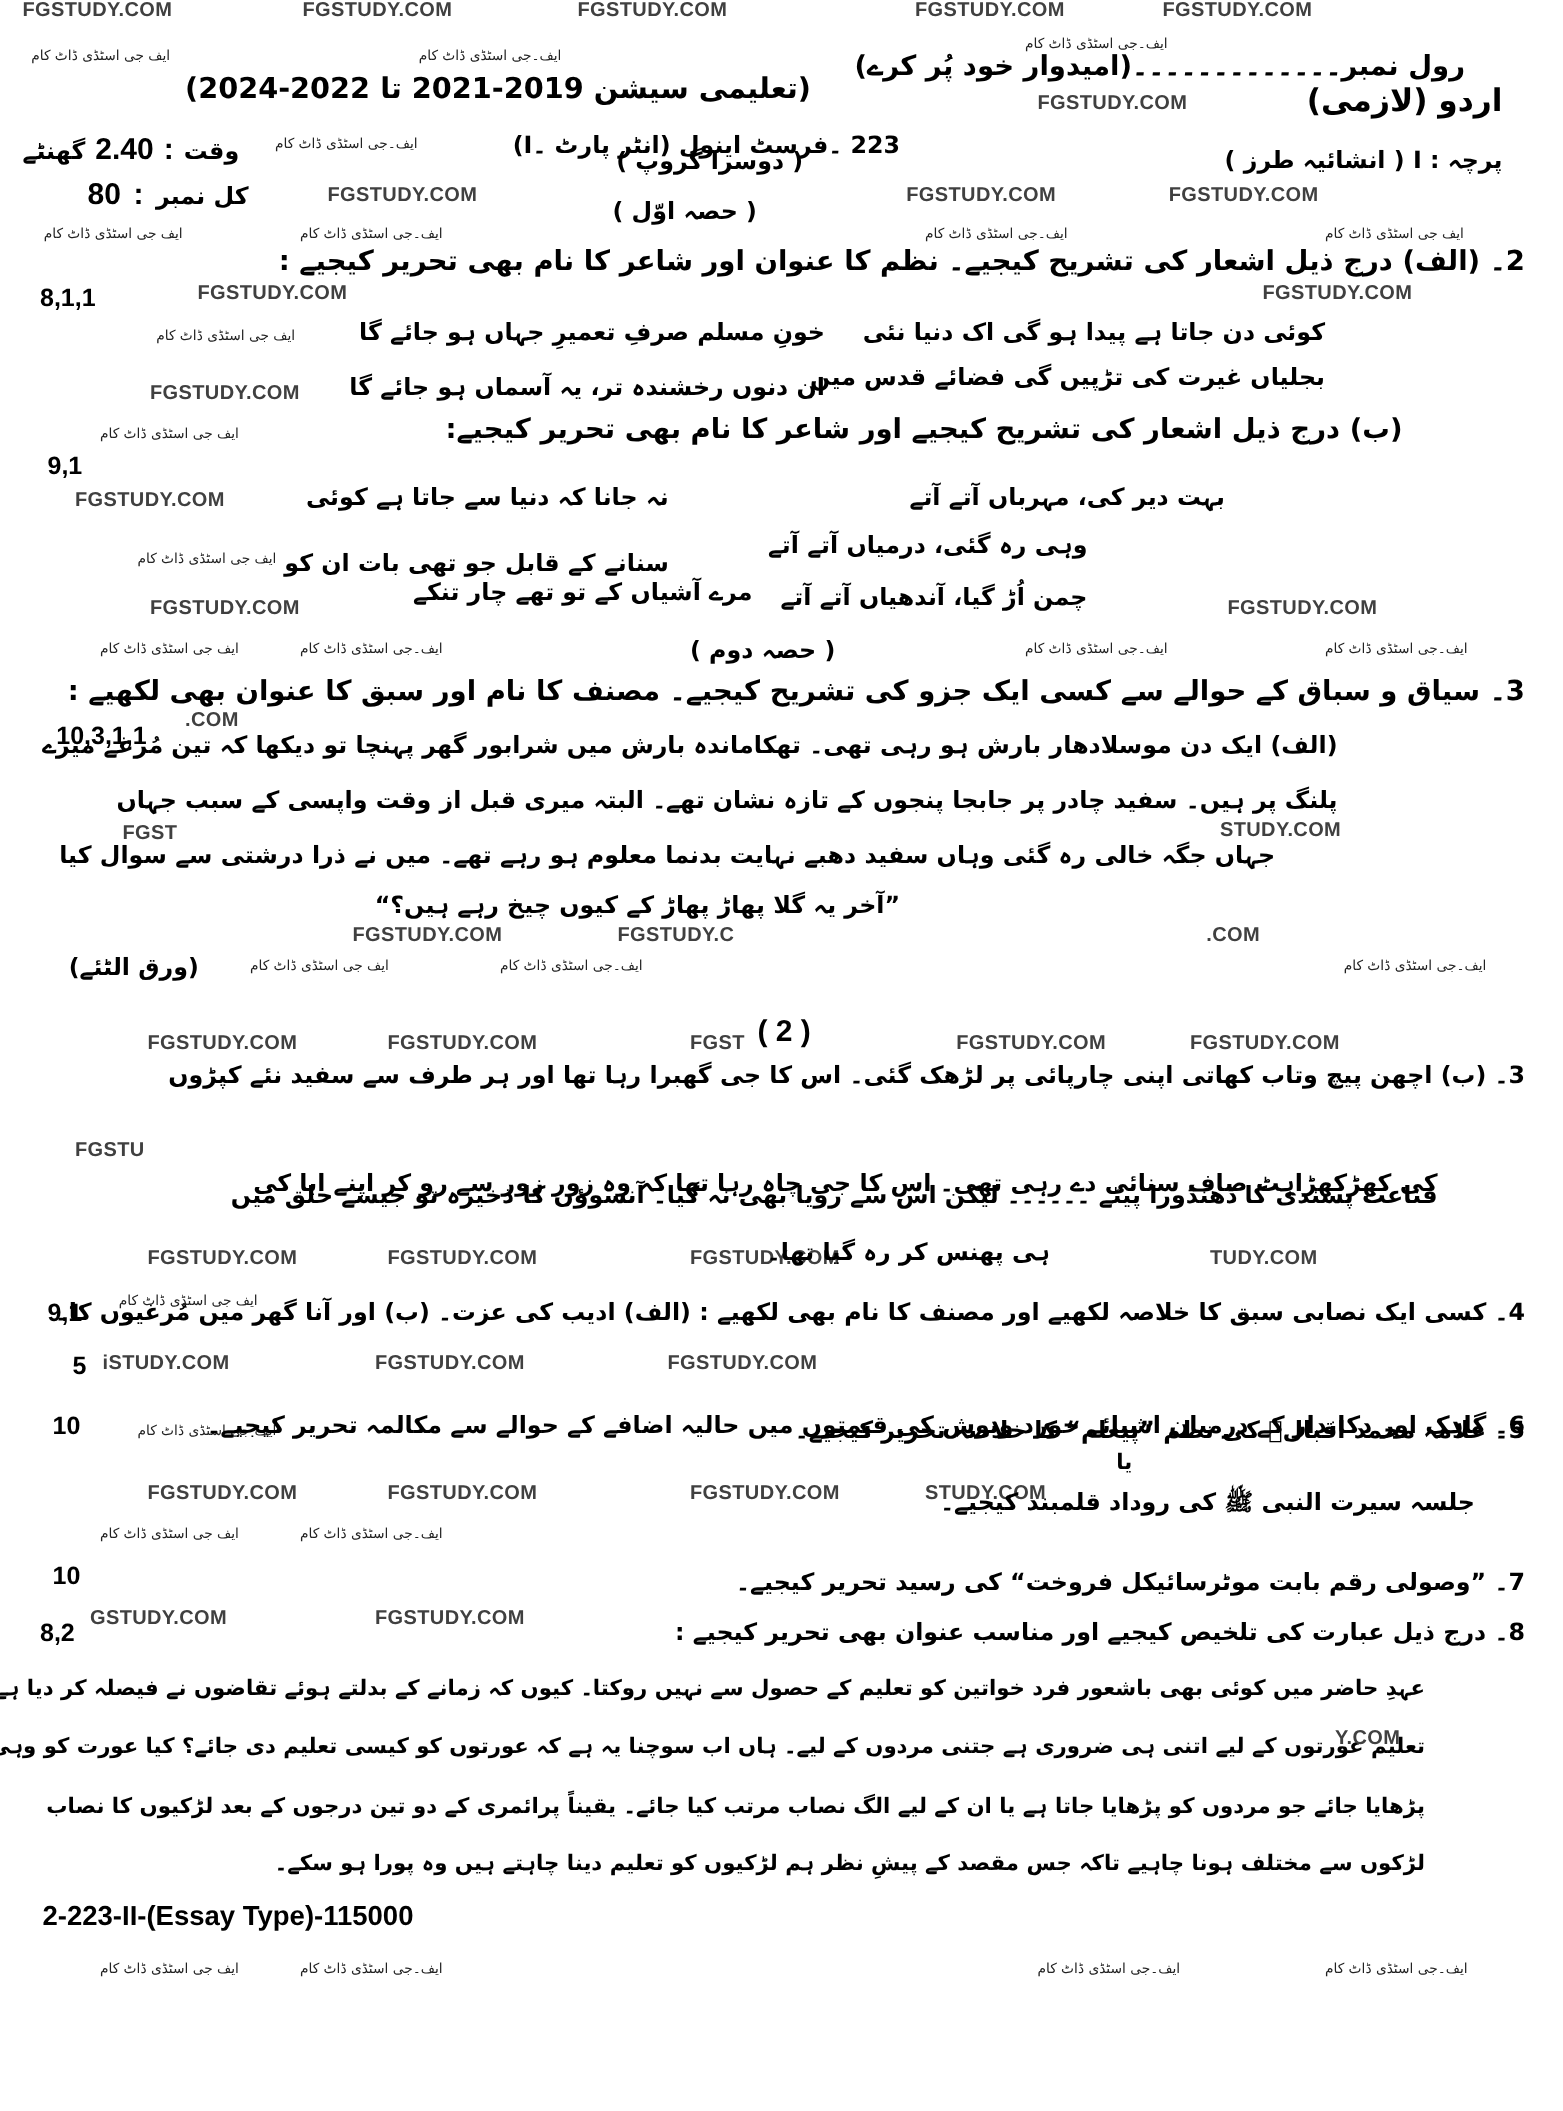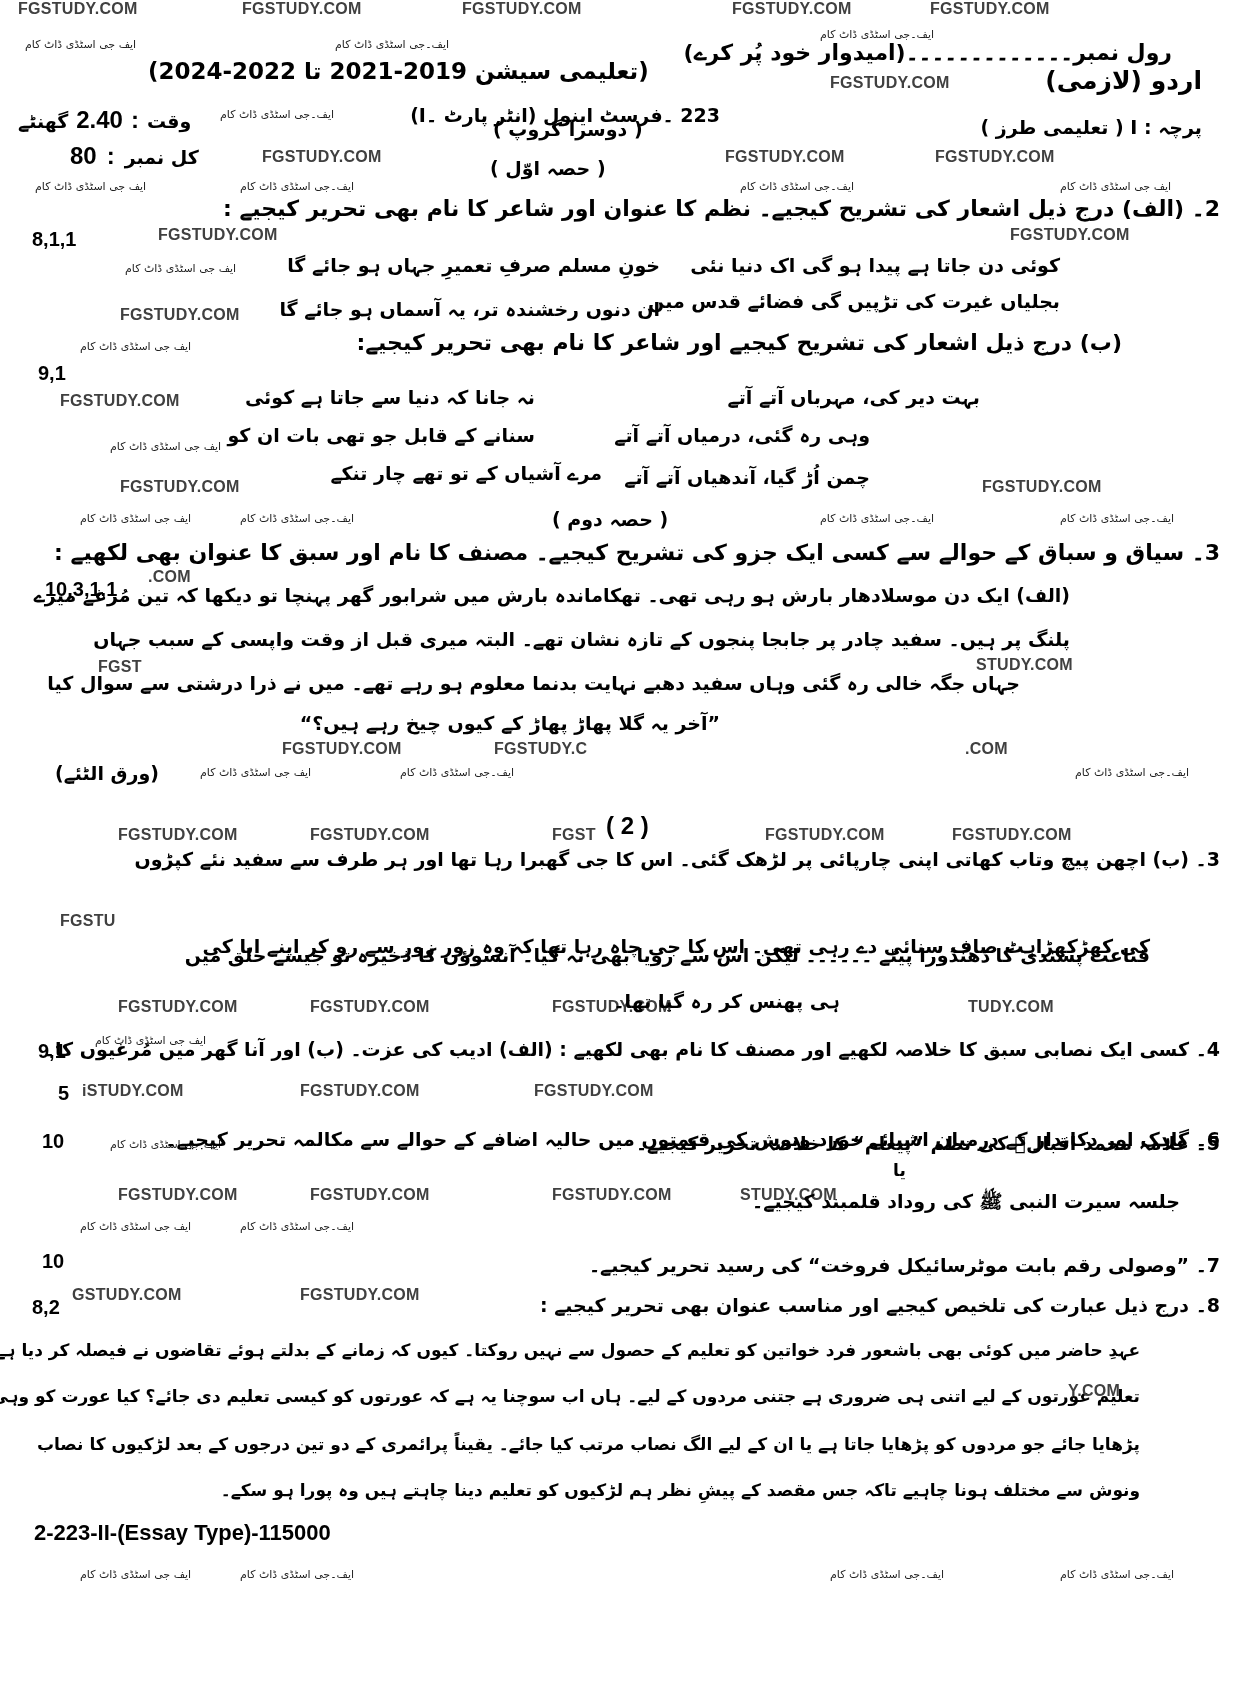--- a/index.html
+++ b/index.html
@@ -29,21 +29,21 @@
 <div class="abs wm-ur" style="left:25px;top:38px">ایف جی اسٹڈی ڈاٹ کام</div>
 <div class="abs wm-ur" style="left:335px;top:38px">ایف۔جی اسٹڈی ڈاٹ کام</div>
 <div class="abs wm-ur" style="left:820px;top:28px">ایف۔جی اسٹڈی ڈاٹ کام</div>
 
 <div class="abs ur ur-lg" style="right:78px;top:40px">رول نمبر۔۔۔۔۔۔۔۔۔۔۔۔۔(امیدوار خود پُر کرے)</div>
 <div class="abs ur ur-lg" style="left:148px;top:58px;font-size:23px">(تعلیمی سیشن 2019-2021 تا 2022-2024)</div>
 <div class="abs wm" style="left:830px;top:74px">FGSTUDY.COM</div>
 <div class="abs ur ur-lg" style="right:48px;top:66px;font-size:25px">اردو (لازمی)</div>
 
 <div class="abs ur ur-md" style="right:530px;top:104px">223 ۔فرسٹ اینول (انٹر پارٹ ۔I)</div>
-<div class="abs ur ur-md" style="right:48px;top:116px">پرچہ : I ( تعلیمی طرز )</div>
+<div class="abs ur ur-md" style="right:48px;top:116px">پرچہ : I ( انشائیہ طرز )</div>
 <div class="abs wm-ur" style="left:220px;top:108px">ایف۔جی اسٹڈی ڈاٹ کام</div>
 
 <div class="abs" style="left:18px;top:106px;display:flex;gap:8px;align-items:baseline;direction:ltr">
   <span class="ur ur-md">گھنٹے</span>
   <span class="num-lg">2.40</span>
   <span class="num-lg">:</span>
   <span class="ur ur-md">وقت</span>
 </div>
 
 <div class="abs ur ur-md" style="left:493px;top:118px">( دوسرا گروپ )</div>
@@ -81,21 +81,21 @@
 
 <div class="rtl-line ur ur-lg" style="right:128px;top:330px">
   <span>(ب)</span>
   <span>درج ذیل اشعار کی تشریح کیجیے اور شاعر کا نام بھی تحریر کیجیے:</span>
 </div>
 <div class="abs marks" style="left:38px;top:362px">9,1</div>
 <div class="abs wm" style="left:60px;top:392px">FGSTUDY.COM</div>
 
 <div class="abs ur ur-md" style="right:715px;top:386px">نہ جانا کہ دنیا سے جاتا ہے کوئی</div>
 <div class="abs ur ur-md" style="right:270px;top:386px">بہت دیر کی، مہرباں آتے آتے</div>
-<div class="abs ur ur-md" style="right:715px;top:424px">سنانے کے قابل جو تھی بات ان کو</div>
+<div class="abs ur ur-md" style="right:715px;top:439px">سنانے کے قابل جو تھی بات ان کو</div>
 <div class="abs ur ur-md" style="right:380px;top:424px">وہی رہ گئی، درمیاں آتے آتے</div>
 <div class="abs wm-ur" style="left:110px;top:440px">ایف جی اسٹڈی ڈاٹ کام</div>
 <div class="abs ur ur-md" style="right:648px;top:462px">مرے آشیاں کے تو تھے چار تنکے</div>
 <div class="abs ur ur-md" style="right:380px;top:466px">چمن اُڑ گیا، آندھیاں آتے آتے</div>
 <div class="abs wm" style="left:120px;top:478px">FGSTUDY.COM</div>
 <div class="abs wm" style="left:982px;top:478px">FGSTUDY.COM</div>
 
 <div class="abs wm-ur" style="left:80px;top:512px">ایف جی اسٹڈی ڈاٹ کام</div>
 <div class="abs wm-ur" style="left:240px;top:512px">ایف۔جی اسٹڈی ڈاٹ کام</div>
 <div class="abs ur ur-md" style="left:552px;top:508px">( حصہ دوم )</div>
@@ -188,19 +188,19 @@
 <div class="abs wm" style="left:72px;top:1286px">GSTUDY.COM</div>
 <div class="abs wm" style="left:300px;top:1286px">FGSTUDY.COM</div>
 <div class="rtl-line ur ur-md" style="top:1294px">
   <span>8۔</span>
   <span>درج ذیل عبارت کی تلخیص کیجیے اور مناسب عنوان بھی تحریر کیجیے :</span>
 </div>
 <div class="rtl-line ur ur-sm" style="right:110px;top:1340px">عہدِ حاضر میں کوئی بھی باشعور فرد خواتین کو تعلیم کے حصول سے نہیں روکتا۔ کیوں کہ زمانے کے بدلتے ہوئے تقاضوں نے فیصلہ کر دیا ہے کہ</div>
 <div class="rtl-line ur ur-sm" style="right:110px;top:1386px">تعلیم عورتوں کے لیے اتنی ہی ضروری ہے جتنی مردوں کے لیے۔ ہاں اب سوچنا یہ ہے کہ عورتوں کو کیسی تعلیم دی جائے؟ کیا عورت کو وہی نصاب</div>
 <div class="abs wm" style="left:1068px;top:1382px">Y.COM</div>
 <div class="rtl-line ur ur-sm" style="right:110px;top:1434px">پڑھایا جائے جو مردوں کو پڑھایا جاتا ہے یا ان کے لیے الگ نصاب مرتب کیا جائے۔ یقیناً پرائمری کے دو تین درجوں کے بعد لڑکیوں کا نصاب</div>
-<div class="rtl-line ur ur-sm" style="right:110px;top:1480px">ونوش سے مختلف ہونا چاہیے تاکہ جس مقصد کے پیشِ نظر ہم لڑکیوں کو تعلیم دینا چاہتے ہیں وہ پورا ہو سکے۔</div>
+<div class="rtl-line ur ur-sm" style="right:110px;top:1480px">لڑکوں سے مختلف ہونا چاہیے تاکہ جس مقصد کے پیشِ نظر ہم لڑکیوں کو تعلیم دینا چاہتے ہیں وہ پورا ہو سکے۔</div>
 
 <div class="abs footer-code" style="left:34px;top:1520px">2-223-II-(Essay Type)-115000</div>
 <div class="abs wm-ur" style="left:80px;top:1568px">ایف جی اسٹڈی ڈاٹ کام</div>
 <div class="abs wm-ur" style="left:240px;top:1568px">ایف۔جی اسٹڈی ڈاٹ کام</div>
 <div class="abs wm-ur" style="left:830px;top:1568px">ایف۔جی اسٹڈی ڈاٹ کام</div>
 <div class="abs wm-ur" style="left:1060px;top:1568px">ایف۔جی اسٹڈی ڈاٹ کام</div>
 
 </body></html>

